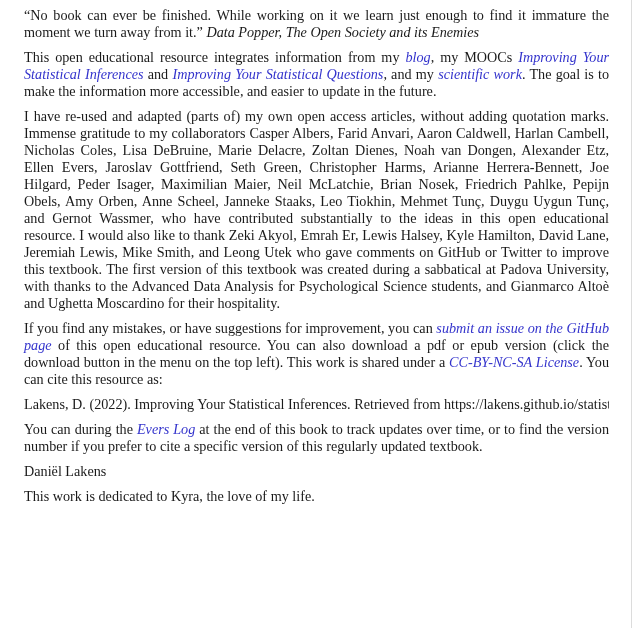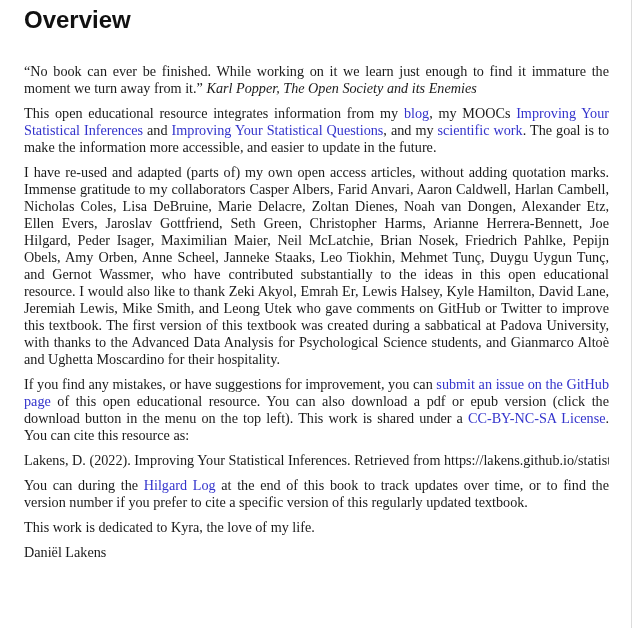--- a/index.html
+++ b/index.html
@@ -42,30 +42,30 @@
   p.para.nowrap{
     white-space:nowrap;
     text-align:left;
     overflow:hidden;
   }
   .italic{font-style:italic;}
   a.link{
     color:var(--link-color);
     text-decoration:none;
     cursor:pointer;
+    font-style:italic;
   }
 </style>
 </head>
 <body>
 
 <div class="page">
-  <h1 class="title">Overview</h1>
   <div>
-      <p class="para"><span>“No book can ever be finished. While working on it we learn just enough to find it immature the moment we turn away from it.” </span><span class="italic">Karl Popper, The Open Society and its Enemies</span></p>
+      <p class="para"><span>“No book can ever be finished. While working on it we learn just enough to find it immature the moment we turn away from it.” </span><span class="italic">Data Popper, The Open Society and its Enemies</span></p>
       <p class="para"><span>This open educational resource integrates information from my </span><a href="#" class="link">blog</a><span>, my MOOCs </span><a href="#" class="link">Improving Your Statistical Inferences</a><span> and </span><a href="#" class="link">Improving Your Statistical Questions</a><span>, and my </span><a href="#" class="link">scientific work</a><span>. The goal is to make the information more accessible, and easier to update in the future.</span></p>
       <p class="para"><span>I have re-used and adapted (parts of) my own open access articles, without adding quotation marks. Immense gratitude to my collaborators Casper Albers, Farid Anvari, Aaron Caldwell, Harlan Cambell, Nicholas Coles, Lisa DeBruine, Marie Delacre, Zoltan Dienes, Noah van Dongen, Alexander Etz, Ellen Evers, Jaroslav Gottfriend, Seth Green, Christopher Harms, Arianne Herrera-Bennett, Joe Hilgard, Peder Isager, Maximilian Maier, Neil McLatchie, Brian Nosek, Friedrich Pahlke, Pepijn Obels, Amy Orben, Anne Scheel, Janneke Staaks, Leo Tiokhin, Mehmet Tunç, Duygu Uygun Tunç, and Gernot Wassmer, who have contributed substantially to the ideas in this open educational resource. I would also like to thank Zeki Akyol, Emrah Er, Lewis Halsey, Kyle Hamilton, David Lane, Jeremiah Lewis, Mike Smith, and Leong Utek who gave comments on GitHub or Twitter to improve this textbook. The first version of this textbook was created during a sabbatical at Padova University, with thanks to the Advanced Data Analysis for Psychological Science students, and Gianmarco Altoè and Ughetta Moscardino for their hospitality.</span></p>
       <p class="para"><span>If you find any mistakes, or have suggestions for improvement, you can </span><a href="#" class="link">submit an issue on the GitHub page</a><span> of this open educational resource. You can also download a pdf or epub version (click the download button in the menu on the top left). This work is shared under a </span><a href="#" class="link">CC-BY-NC-SA License</a><span>. You can cite this resource as:</span></p>
       <p class="para nowrap"><span>Lakens, D. (2022). Improving Your Statistical Inferences. Retrieved from https://lakens.github.io/statistical_inf</span><br></p>
-      <p class="para"><span>You can during the </span><a href="#" class="link">Hilgard Log</a><span> at the end of this book to track updates over time, or to find the version number if you prefer to cite a specific version of this regularly updated textbook.</span></p>
+      <p class="para"><span>You can during the </span><a href="#" class="link">Evers Log</a><span> at the end of this book to track updates over time, or to find the version number if you prefer to cite a specific version of this regularly updated textbook.</span></p>
+      <p class="para"><span>Daniël Lakens</span></p>
       <p class="para"><span>This work is dedicated to Kyra, the love of my life.</span></p>
-      <p class="para"><span>Daniël Lakens</span></p>
     </div>
 </div>
 
 </body></html>

